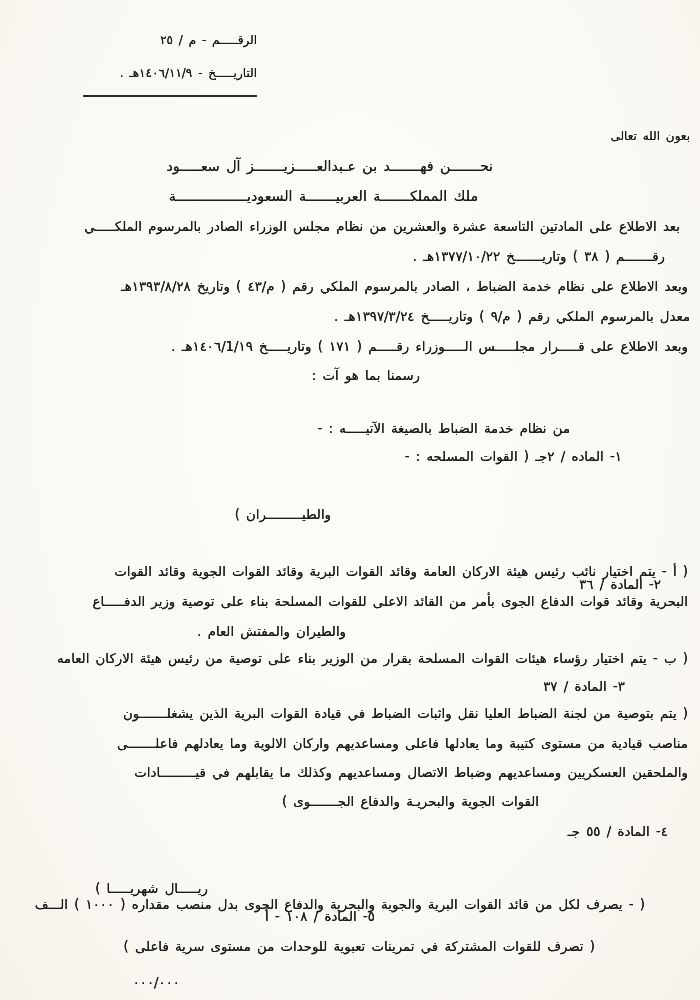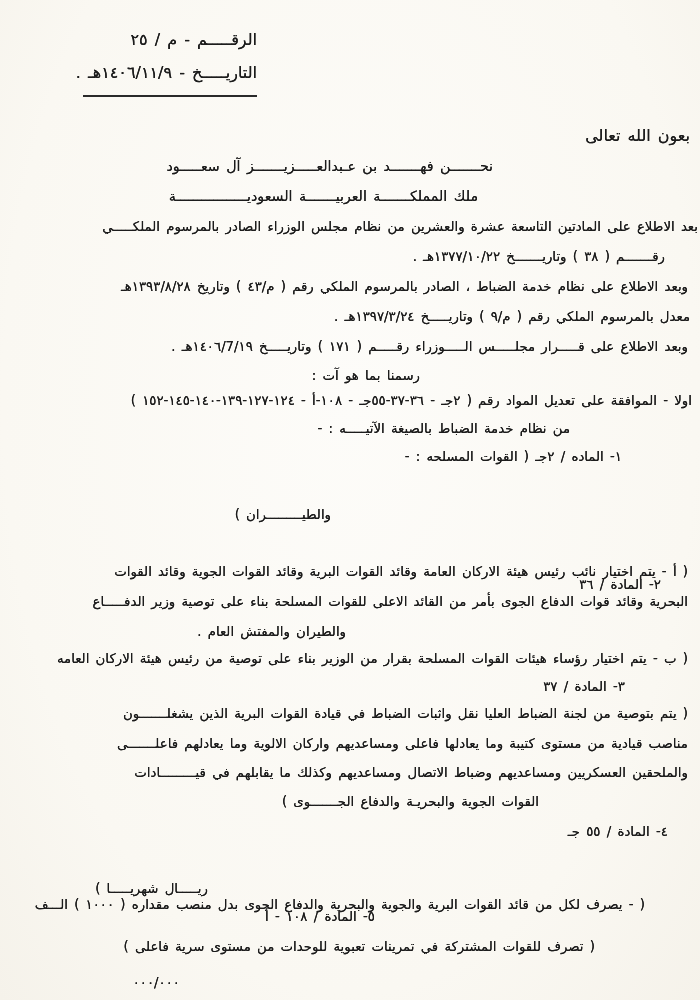--- a/index.html
+++ b/index.html
@@ -16,21 +16,21 @@
   }
   .ln{
     position:absolute;
     white-space:nowrap;
     font-size:13.3px;
     line-height:20px;
     word-spacing:2px;
     color:#1c1c1c;
     text-shadow:0 0 0.4px #1c1c1c;
   }
-  .hd{font-size:16px;}
+  .hd{font-size:12px;}
   .royal{font-size:14.2px;}
   .rule{
     position:absolute;
     height:2px;
     background:#2a2a2a;
   }
   .footer-mark{letter-spacing:1px;}
 </style>
 </head>
 <body>
@@ -38,28 +38,27 @@
 <div class="page">
 
   <div class="ln hd" style="top:30px;right:443px;">الرقـــــم - م / ٢٥</div>
   <div class="ln hd" style="top:63px;right:443px;">التاريـــــخ - ١٤٠٦/١١/٩هـ .</div>
   <div class="rule" style="top:95px;right:443px;width:174px;"></div>
 
   <div class="ln hd" style="top:126px;right:10px;">بعون الله تعالى</div>
   <div class="ln royal" style="top:156px;right:207px;">نحـــــــن فهـــــــد بن عـبدالعـــــزيـــــــز آل سعـــــود</div>
   <div class="ln royal" style="top:186px;right:222px;">ملك المملكـــــــة العربيـــــــة السعوديـــــــــــــــــة</div>
 
-  <div class="ln" style="top:217px;right:2px;">بعد الاطلاع على المادتين التاسعة عشرة والعشرين من نظام مجلس الوزراء الصادر بالمرسوم الملكـــــي</div>
+  <div class="ln" style="top:217px;right:20px;">بعد الاطلاع على المادتين التاسعة عشرة والعشرين من نظام مجلس الوزراء الصادر بالمرسوم الملكـــــي</div>
   <div class="ln" style="top:247px;right:35px;">رقـــــــم ( ٣٨ ) وتاريـــــــخ ١٣٧٧/١٠/٢٢هـ .</div>
   <div class="ln" style="top:277px;right:12px;">وبعد الاطلاع على نظام خدمة الضباط ، الصادر بالمرسوم الملكي رقم ( م/٤٣ ) وتاريخ ١٣٩٣/٨/٢٨هـ</div>
   <div class="ln" style="top:307px;right:10px;">معدل بالمرسوم الملكي رقم ( م/٩ ) وتاريـــــخ ١٣٩٧/٣/٢٤هـ .</div>
-  <div class="ln" style="top:337px;right:12px;">وبعد الاطلاع على قـــــرار مجلـــــس الـــــوزراء رقـــــم ( ١٧١ ) وتاريـــــخ ١٤٠٦/7/١٩هـ .</div>
+  <div class="ln" style="top:337px;right:12px;">وبعد الاطلاع على قـــــرار مجلـــــس الـــــوزراء رقـــــم ( ١٧١ ) وتاريـــــخ ١٤٠٦/1/١٩هـ .</div>
   <div class="ln" style="top:366px;right:280px;">رسمنا بما هو آت :</div>
 
-  <div class="ln" style="top:391px;right:8px;">اولا - الموافقة على تعديل المواد رقم ( ٢جـ - ٣٦-٣٧-٥٥جـ - ١٠٨-أ - ١٢٤-١٢٧-١٣٩-١٤٠-١٤٥-١٥٢ )</div>
   <div class="ln" style="top:419px;right:130px;">من نظام خدمة الضباط بالصيغة الآتيـــــه : -</div>
 
   <div class="ln" style="top:447px;right:78px;">١- الماده / ٢جـ ( القوات المسلحه : -</div>
   <div class="ln" style="top:505px;right:369px;">والطيـــــــــران )</div>
 
   <div class="ln" style="top:535px;right:39px;margin-top:40px;">٢- المادة / ٣٦</div>
   <div class="ln" style="top:562px;right:12px;">( أ - يتم اختيار نائب رئيس هيئة الاركان العامة وقائد القوات البرية وقائد القوات الجوية وقائد القوات</div>
   <div class="ln" style="top:592px;right:12px;">البحرية وقائد قوات الدفاع الجوى بأمر من القائد الاعلى للقوات المسلحة بناء على توصية وزير الدفـــــاع</div>
   <div class="ln" style="top:622px;right:354px;">والطيران والمفتش العام .</div>
   <div class="ln" style="top:649px;right:12px;">( ب - يتم اختيار رؤساء هيئات القوات المسلحة بقرار من الوزير بناء على توصية من رئيس هيئة الاركان العامه</div>

